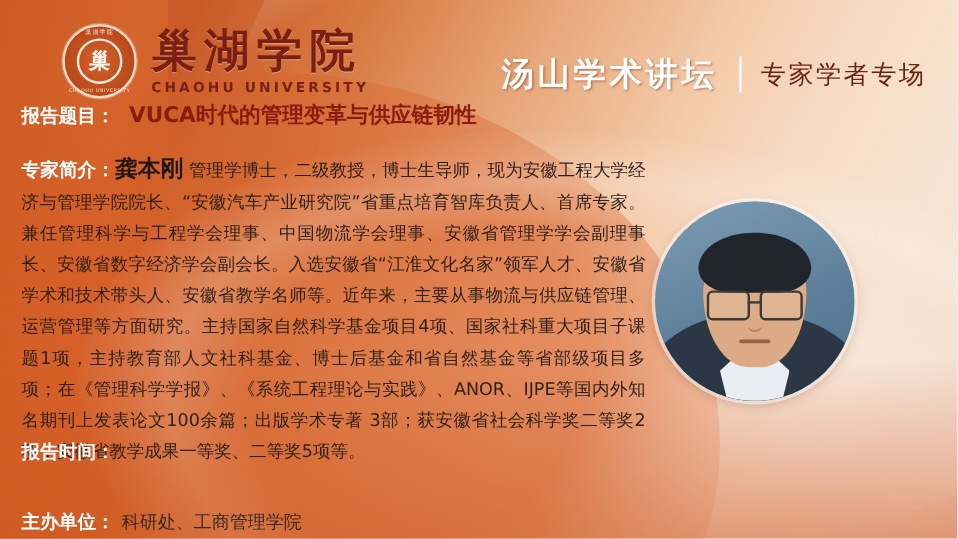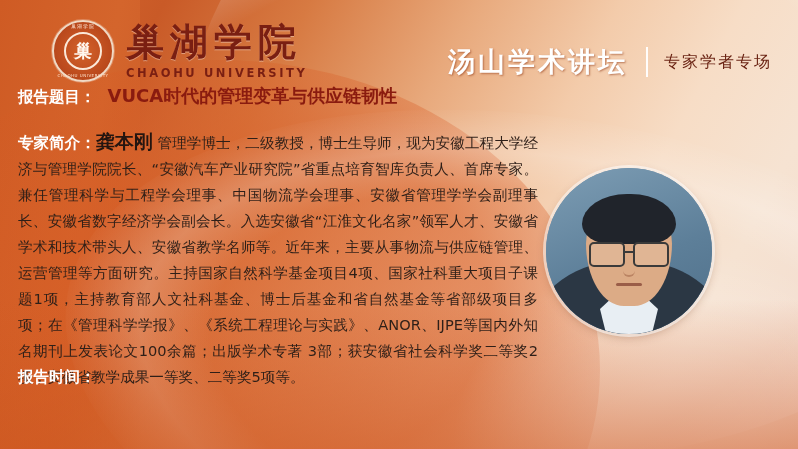--- a/index.html
+++ b/index.html
@@ -147,21 +147,21 @@
   }
   .divider-v {
     width: 2px;
     height: 30px;
     background: #ffffff;
     margin: 0 16px 0 18px;
     opacity: 0.95;
   }
   .forum-sub {
     font-family: "DejaVu Serif", "Liberation Serif", serif;
-    font-size: 16px;
+    font-size: 21px;
     color: #6b2414;
     letter-spacing: 2px;
   }
 
   
   .row {
     position: absolute;
     display: flex;
     align-items: baseline;
   }
@@ -364,14 +364,18 @@
       <div class="lens r"></div>
     </div>
     <div class="mouth"></div>
   </div>
 
   <div class="row" id="time-row">
     <span class="lbl">报告时间：</span>
   </div>
 
 
+  <div class="row" id="org-row">
+    <span class="lbl">主办单位：</span>
+    <span class="val-dark">科研处、工商管理学院</span>
+  </div>
 
 </div>
 
 </body></html>

